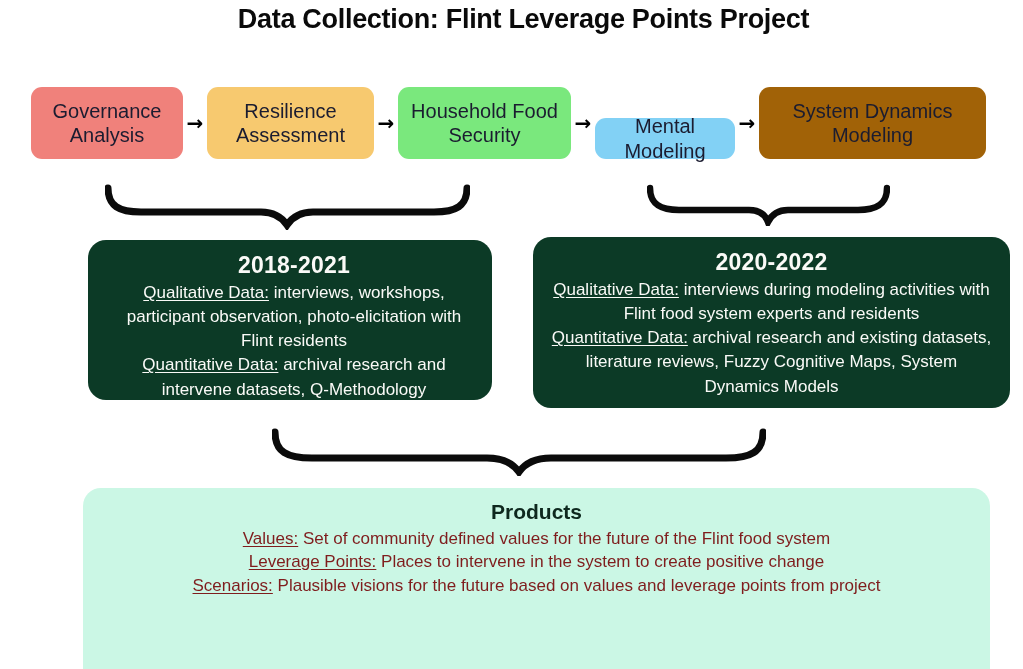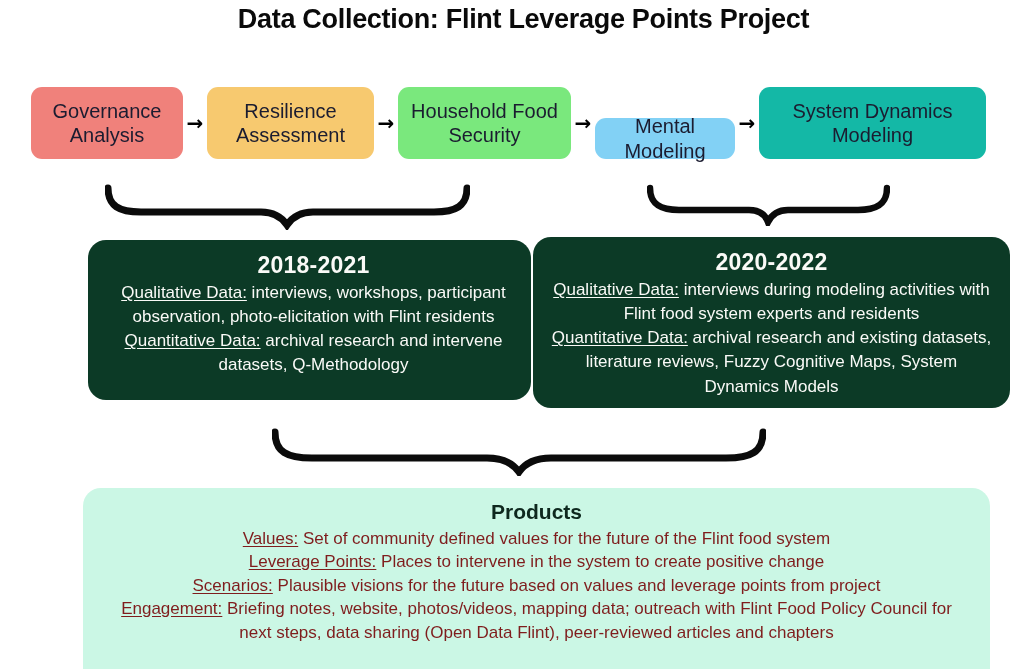--- a/index.html
+++ b/index.html
@@ -23,21 +23,21 @@
   .fb1{width:152px;} .fb2{width:167px;} .fb3{width:173px;} .fb4{width:140px;} .fb5{width:227px;}
   .arrow{
     width:24px;display:flex;align-items:center;justify-content:center;
     font-family:"DejaVu Sans",sans-serif;font-size:20px;font-weight:700;color:#000;
   }
   .brace{position:absolute;}
   .period{
     position:absolute;border-radius:18px;color:#fafaf7;text-align:center;
     padding:8px 14px;box-sizing:border-box;
   }
-  .pA{left:88px;top:240px;width:443px;height:160px;padding-left:22px;}
+  .pA{left:88px;top:240px;width:404px;height:160px;padding-left:22px;}
   .pB{left:533px;top:237px;width:477px;height:171px;}
   .period-title{font-size:23px;font-weight:800;margin:4px 0 2px;letter-spacing:0.2px;}
   .period p{font-size:17px;line-height:1.42;margin:0;}
   .products{
     position:absolute;left:83px;top:488px;width:907px;height:209px;
     border-radius:18px;text-align:center;box-sizing:border-box;padding:6px 20px 0;
   }
   .products-title{font-size:21px;font-weight:800;color:#0e281e;margin:6px 0 3px;}
   .products p{font-size:17px;line-height:1.38;margin:0;color:#7f1d1d;}
   .u{text-decoration:underline;text-underline-offset:2px;}
@@ -59,21 +59,21 @@
     </div>
     <span class="arrow">→</span>
     <div class="fbox fb3" style="background-color: rgb(122, 232, 125);">
       <span>Household Food Security</span>
     </div>
     <span class="arrow">→</span>
     <div class="fbox fb4" style="background-color: rgb(130, 209, 245); margin-top: 31px;">
       <span>Mental Modeling</span>
     </div>
     <span class="arrow">→</span>
-    <div class="fbox fb5" style="background-color: #14b8a6;">
+    <div class="fbox fb5" style="background-color: #a16207;">
       <span>System Dynamics Modeling</span>
     </div>
   </div>
 
   <svg class="brace" style="left:105px;top:184px;" width="365" height="46" viewBox="0 0 365 46">
     <path d="M3,4 C3,22 14,28 36,28 L156,28 C168,28 176,32 182,41 C188,32 196,28 208,28 L329,28 C351,28 362,22 362,4" fill="none" stroke="#0b0b0b" stroke-width="7" stroke-linecap="round"></path>
   </svg>
   <svg class="brace" style="left:647px;top:184px;" width="243" height="42" viewBox="0 0 243 42">
     <path d="M3,4 C3,20 13,26 32,26 L102,26 C112,26 118,30 121,38 C125,30 131,26 141,26 L211,26 C230,26 240,20 240,4" fill="none" stroke="#0b0b0b" stroke-width="6.5" stroke-linecap="round"></path>
   </svg>
@@ -91,16 +91,15 @@
     <div class="period-title">2020-2022</div>
     <p><span class="u">Qualitative Data:</span><span> interviews during modeling activities with Flint food system experts and residents</span></p>
     <p><span class="u">Quantitative Data:</span><span> archival research and existing datasets, literature reviews, Fuzzy Cognitive Maps, System Dynamics Models</span></p>
   </div>
 
   <div class="products" style="background-color: rgb(203, 247, 229);">
     <div class="products-title">Products</div>
     <p><span class="u">Values:</span><span> Set of community defined values for the future of the Flint food system</span></p>
     <p><span class="u">Leverage Points:</span><span> Places to intervene in the system to create positive change</span></p>
     <p><span class="u">Scenarios:</span><span> Plausible visions for the future based on values and leverage points from project</span></p>
-    <p><span class="u">Engagement:</span><span> Briefing notes, website, photos/videos, mapping data; outreach with Flint Food Policy Council for next steps, data sharing (Open Data Flint), peer-reviewed articles and chapters</span></p>
   </div>
 
 </div>
 
 </body></html>

